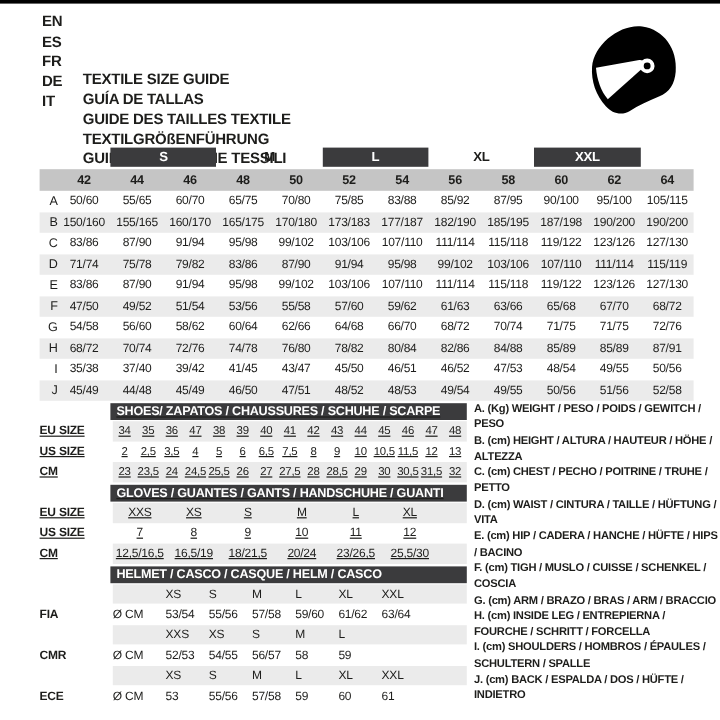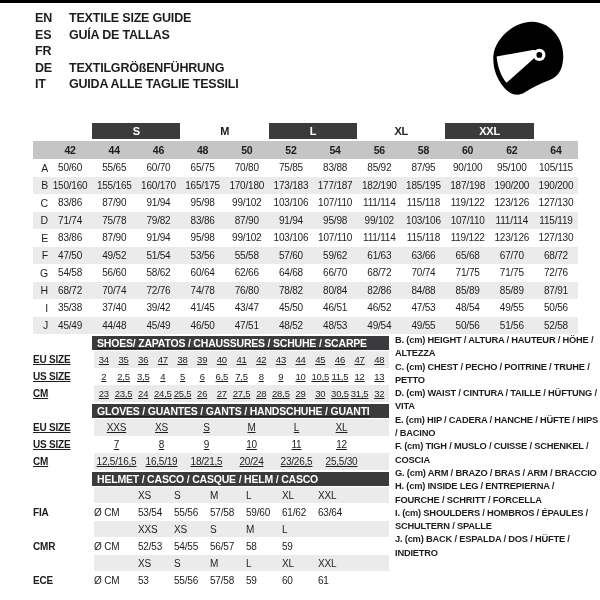--- a/index.html
+++ b/index.html
@@ -5,21 +5,21 @@
   * { margin:0; padding:0; box-sizing:border-box; }
   html,body { width:600px; height:600px; background:#fff; overflow:hidden; }
   body { position:relative; font-family:"Liberation Sans", sans-serif; color:#1d1d1b; letter-spacing:-0.2px; }
 
   .top-rule { position:absolute; left:0; top:0; width:600px; height:3px; background:#000; }
 
   
   .lang-header { position:absolute; left:35px; top:11px; }
   .lang-line { display:flex; height:16.5px; align-items:flex-start; font-weight:bold; font-size:12.5px; }
   .lang-code { width:34px; }
-  .lang-title { white-space:nowrap; }
+  .lang-title { white-space:nowrap;margin-top:48px; }
 
   
   .helmet-art { position:absolute; left:486px; top:12px; width:82px; height:94px; }
   .helmet-art svg { width:100%; height:100%; }
 
   
   .textile { position:absolute; left:33px; top:123px; width:545px; }
   .t-groups { display:flex; height:16px; margin-bottom:2px; }
   .gseg { display:flex; align-items:center; justify-content:center; font-weight:bold; font-size:11px; }
   .gseg.lead { width:59.2px; }
@@ -67,20 +67,21 @@
       <span class="lang-title">TEXTILE SIZE GUIDE</span>
     </div>
 
     <div class="lang-line">
       <span class="lang-code">ES</span>
       <span class="lang-title">GUÍA DE TALLAS</span>
     </div>
 
     <div class="lang-line">
       <span class="lang-code">FR</span>
+      <span class="lang-title">GUIDE DES TAILLES TEXTILE</span>
     </div>
 
     <div class="lang-line">
       <span class="lang-code">DE</span>
       <span class="lang-title">TEXTILGRÖßENFÜHRUNG</span>
     </div>
 
     <div class="lang-line">
       <span class="lang-code">IT</span>
       <span class="lang-title">GUIDA ALLE TAGLIE TESSILI</span>
@@ -510,20 +511,21 @@
             </span>
           </div>
         </div>
       </div>
   </section>
 
 </div>
 
 <aside class="legend">
 
+<div class="legend-item">A. (Kg) WEIGHT / PESO / POIDS / GEWITCH / PESO</div>
     <div class="legend-item">B. (cm) HEIGHT / ALTURA / HAUTEUR / HÖHE / ALTEZZA</div>
     <div class="legend-item">C. (cm) CHEST / PECHO / POITRINE / TRUHE / PETTO</div>
     <div class="legend-item">D. (cm) WAIST / CINTURA / TAILLE / HÜFTUNG / VITA</div>
     <div class="legend-item">E. (cm) HIP / CADERA / HANCHE / HÜFTE / HIPS / BACINO</div>
     <div class="legend-item">F. (cm) TIGH / MUSLO / CUISSE / SCHENKEL / COSCIA</div>
     <div class="legend-item">G. (cm) ARM / BRAZO / BRAS / ARM / BRACCIO</div>
     <div class="legend-item">H. (cm) INSIDE LEG / ENTREPIERNA / FOURCHE / SCHRITT / FORCELLA</div>
     <div class="legend-item">I. (cm) SHOULDERS / HOMBROS / ÉPAULES / SCHULTERN / SPALLE</div>
     <div class="legend-item">J. (cm) BACK / ESPALDA / DOS / HÜFTE / INDIETRO</div>
   </aside>

